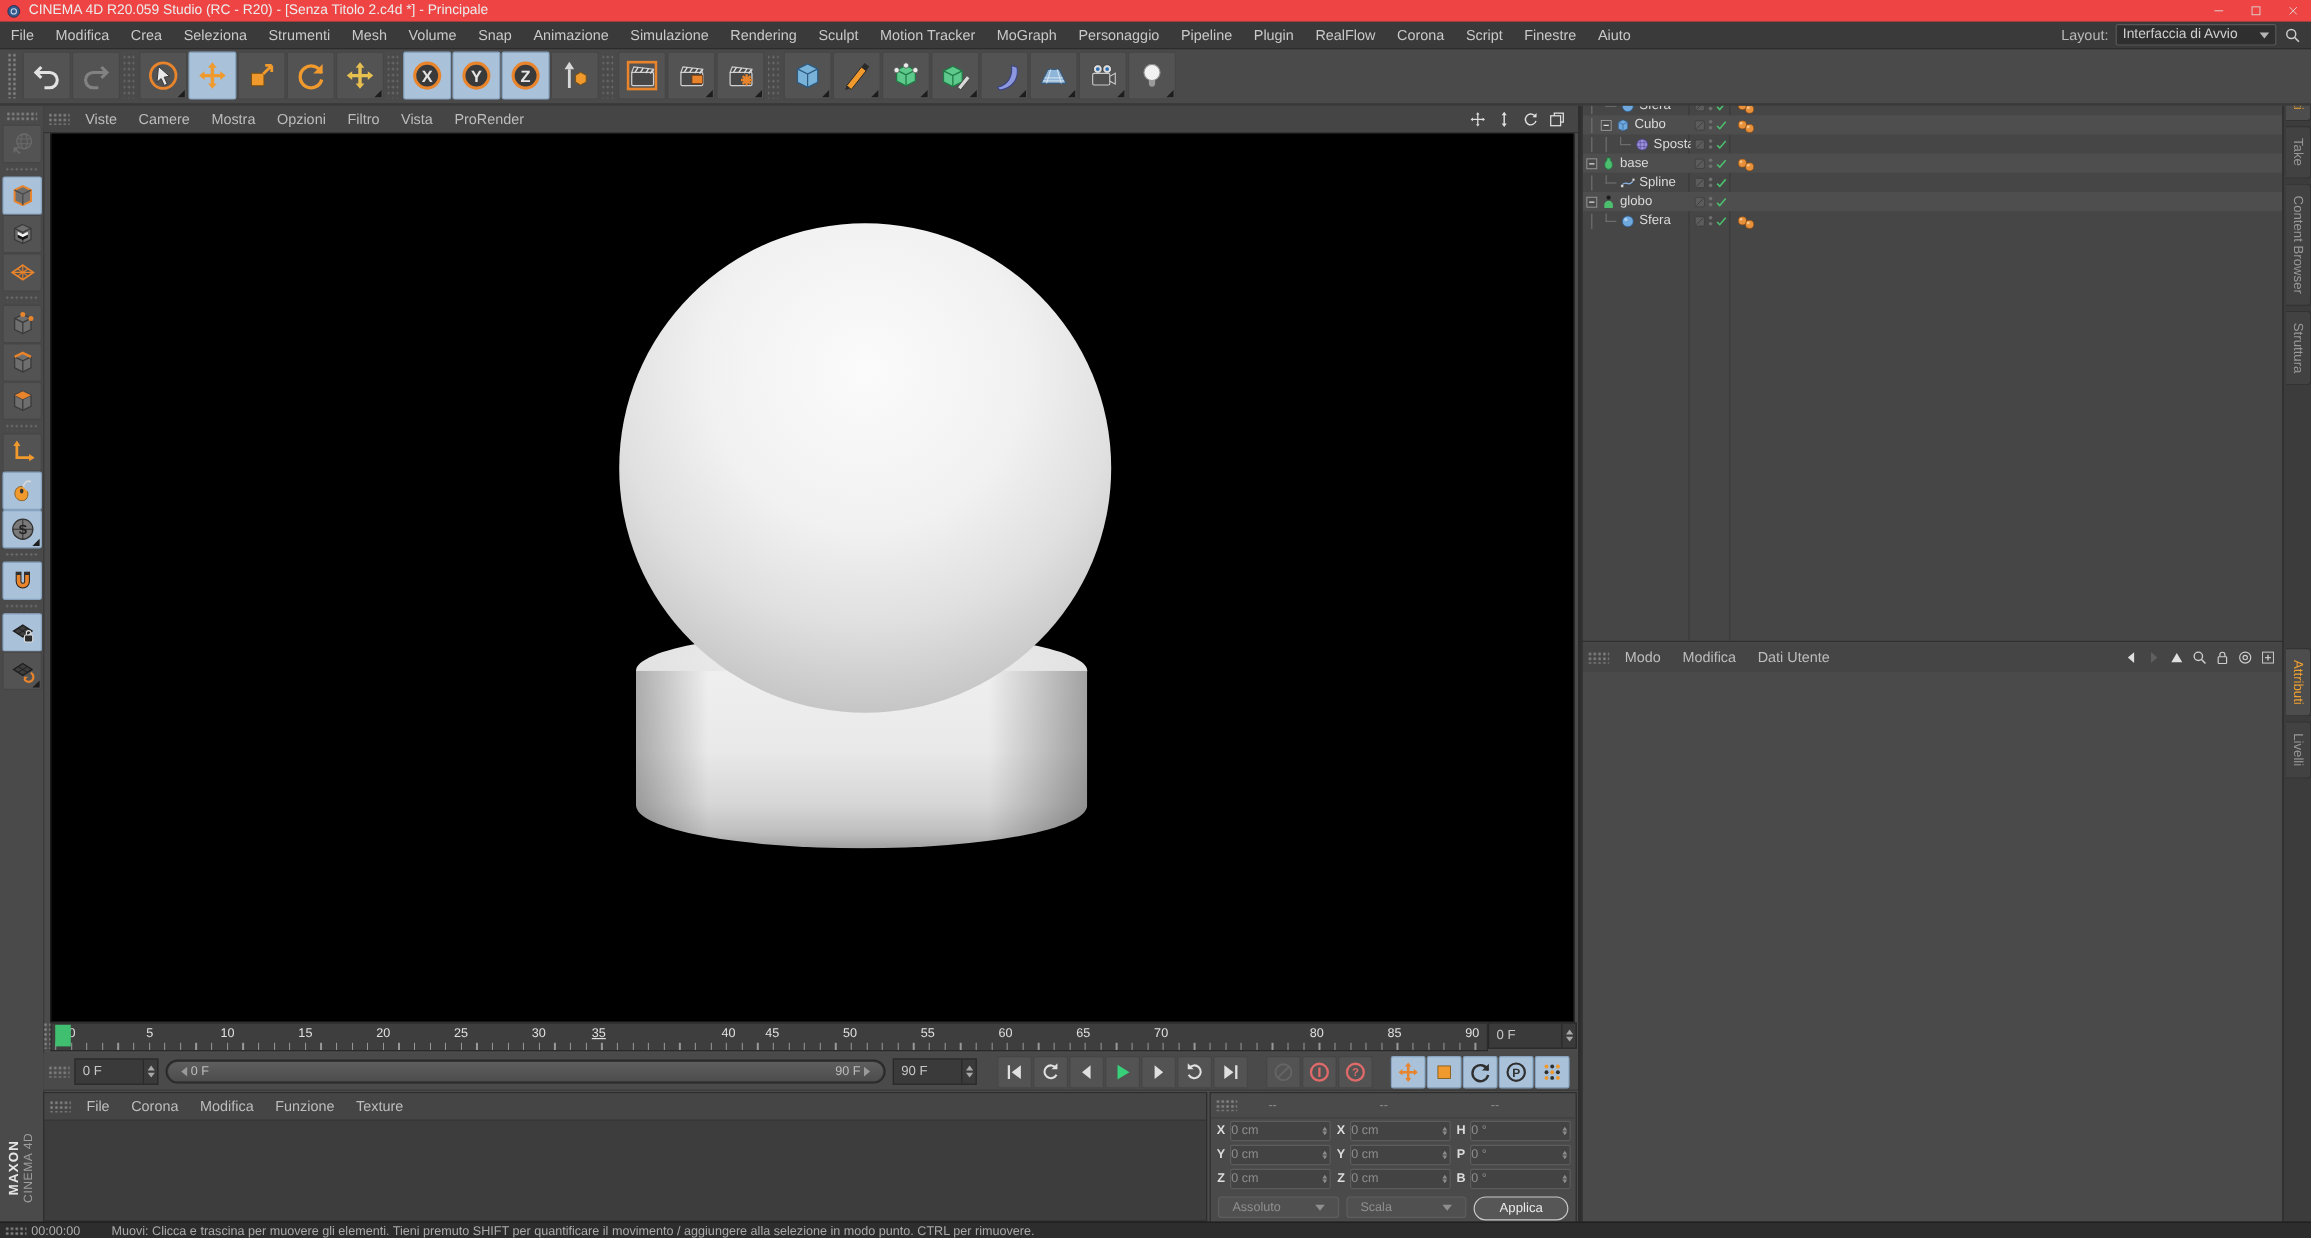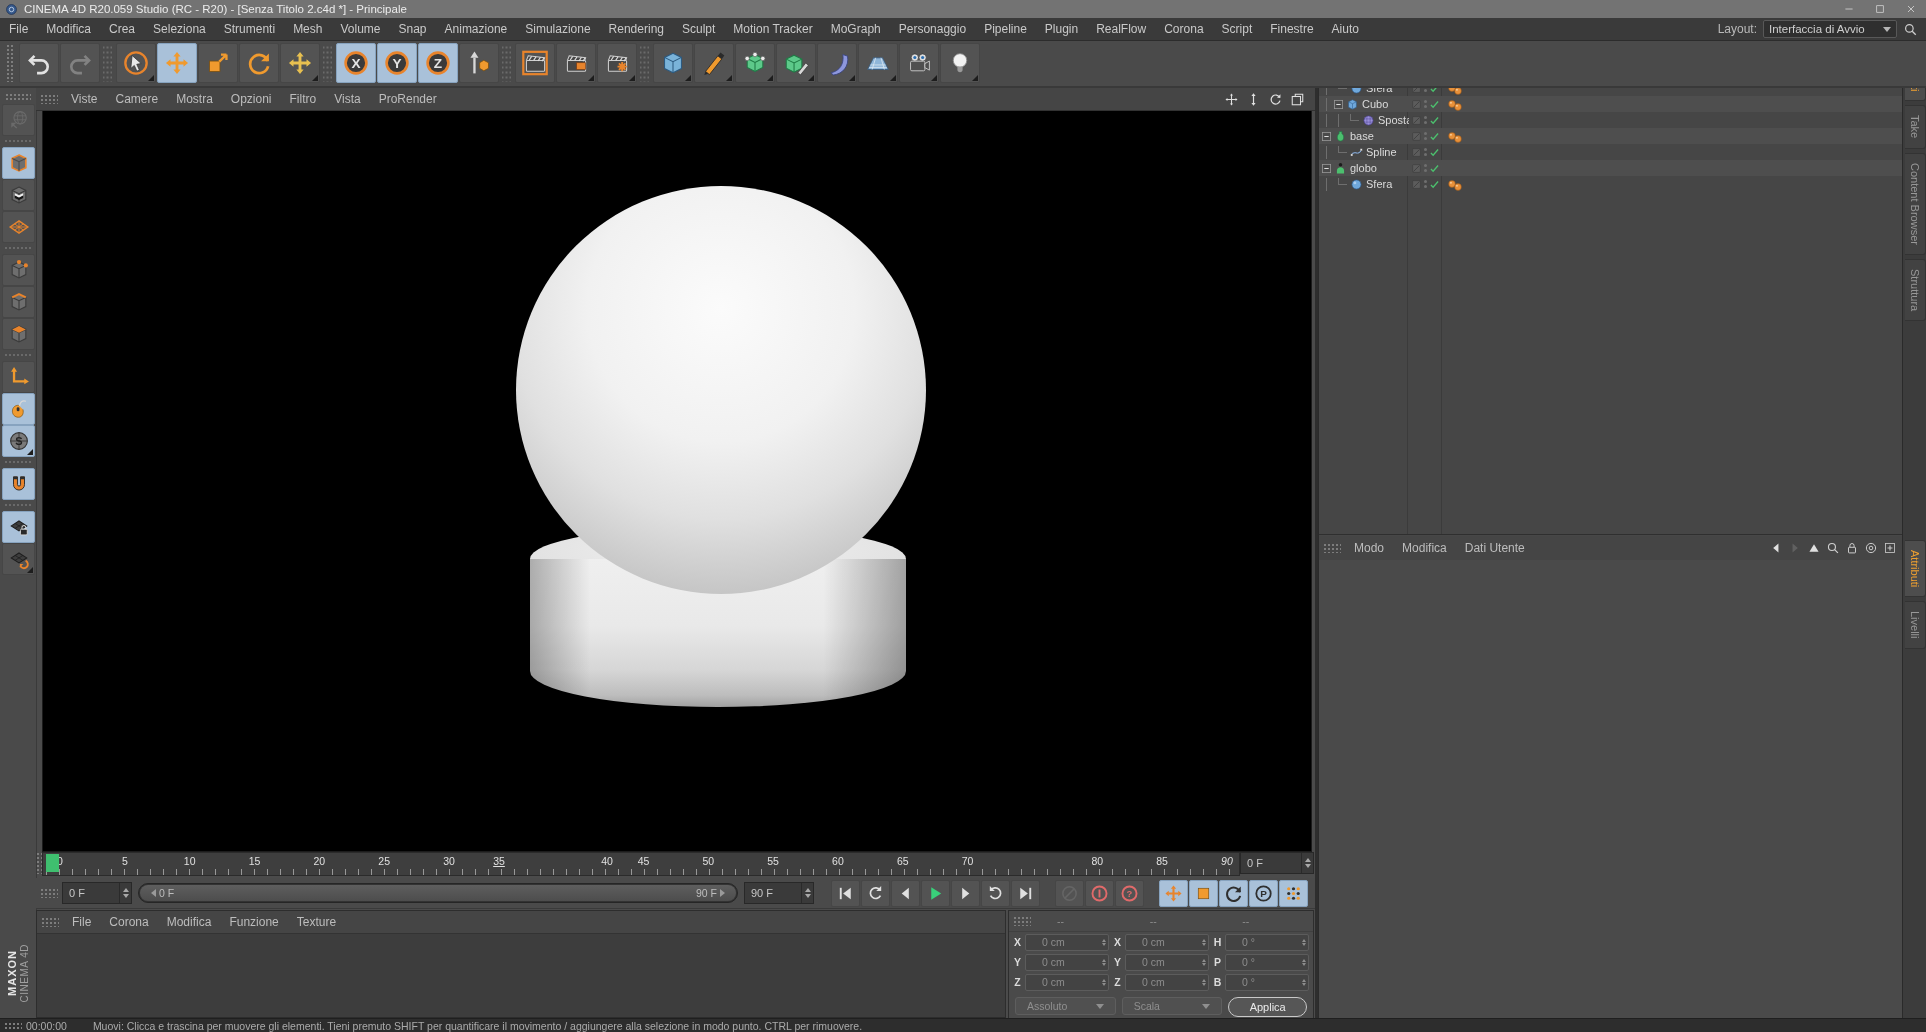--- a/index.html
+++ b/index.html
@@ -2,21 +2,21 @@
 <html><head>
 <meta charset="utf-8">
 <style>
   html,body{margin:0;padding:0}
   body{width:1926px;height:1032px;position:relative;overflow:hidden;background:#2e2e2e;
        font-family:"Liberation Sans","DejaVu Sans",sans-serif;color:#c8c8c8;font-size:12px;
        -webkit-font-smoothing:antialiased}
   svg{display:block;width:100%;height:100%}
 
   
-  .titlebar{position:absolute;left:0;top:0;width:100%;height:18px;background:#737373;
+  .titlebar{position:absolute;left:0;top:0;width:100%;height:18px;background:#ef4444;
             display:flex;align-items:center;font-size:11.5px;color:#ececec;z-index:30}
   .app-ico{width:13px;height:13px;margin:0 6px 0 5px;flex:none}
   .win-btns{margin-left:auto;display:flex;height:100%}
   .win-btn{width:31px;height:100%;display:flex;align-items:center;justify-content:center}
   .win-btn svg{width:12px;height:12px}
 
   
   .menubar{position:absolute;left:0;top:18px;width:100%;height:22px;background:#3a3a3a;
            border-bottom:1px solid #2c2c2c;display:flex;align-items:center;z-index:29}
   .menu-item{padding:0 9px;line-height:22px;color:#c9c9c9;white-space:nowrap}
@@ -117,21 +117,21 @@
 
   
   .coords{position:absolute;left:1008px;top:910px;width:306px;height:122px;background:#4a4a4a;
           border:1px solid #2d2d2d;z-index:6;font-size:10.5px;box-sizing:border-box}
   .coord-head{height:20px;display:flex;align-items:center;color:#8f8f8f;border-bottom:1px solid #404040}
   .coord-head .hcell{flex:1;padding-left:22px}
   .crow{display:flex;align-items:center;height:20px;padding:0 4px;gap:4px}
   .cgroup{display:flex;align-items:center;gap:3px;flex:1;min-width:0}
   .clabel{width:9px;text-align:center;color:#dcdcdc;font-weight:bold;font-size:10.5px;flex:none}
   .cfield{flex:1;height:15px;background:#434343;border:1px solid #5c5c5c;border-radius:2px;color:#8d8d8d;
-          display:flex;align-items:center;padding-left:16px;min-width:0}
+          display:flex;align-items:center;padding-left:0;min-width:0}
   .cfield .sarr{margin-left:auto;display:flex;flex-direction:column;gap:1px;padding-right:2px}
   .cfield .sarr i{display:block;width:0;height:0;border:2.5px solid transparent}
   .cfield .sarr i.u{border-bottom:3.5px solid #8d8d8d}
   .cfield .sarr i.d{border-top:3.5px solid #8d8d8d}
   .coord-foot{display:flex;gap:6px;padding:5px 6px 0 6px}
   .cdrop{flex:1;height:16px;background:#505050;border:1px solid #5e5e5e;border-radius:3px;color:#8f8f8f;
          display:flex;align-items:center;padding:0 11px}
   .cdrop .ddarrow{border-top-color:#8f8f8f}
   .apply-btn{flex:1;height:18px;border:1.5px solid #c9c9c9;border-radius:10px;background:#565656;color:#eaeaea;
          display:flex;align-items:center;justify-content:center;font-size:11px}
@@ -646,21 +646,21 @@
     <span class="tick-label" style="left: 564px;">40</span>
     <span class="tick-label" style="left: 600.47px;">45</span>
     <span class="tick-label" style="left: 665.3px;">50</span>
     <span class="tick-label" style="left: 730.13px;">55</span>
     <span class="tick-label" style="left: 794.96px;">60</span>
     <span class="tick-label" style="left: 859.79px;">65</span>
     <span class="tick-label" style="left: 924.62px;">70</span>
     <span class="tick-label" style="left: 989.45px; margin-top: 24px;">75</span>
     <span class="tick-label" style="left: 1054.28px;">80</span>
     <span class="tick-label" style="left: 1119.11px;">85</span>
-    <span class="tick-label" style="left: 1183.94px; font-style: italic;">90</span>
+    <span class="tick-label" style="left: 1183.94px;">90</span>
   </div>
 <div class="frame-spin">
   <div class="spin">
     <span>0 F</span>
     <span class="arrows">
         <i class="arr-up"></i>
         <i class="arr-dn"></i>
       </span>
   </div>
 </div>

